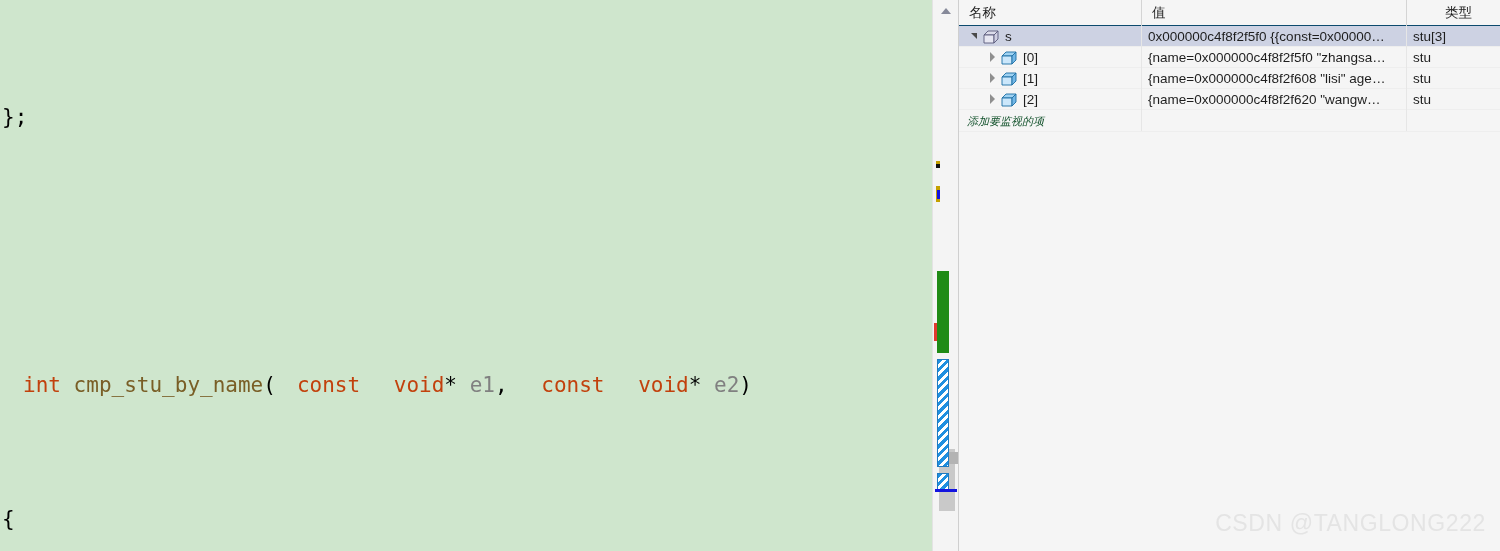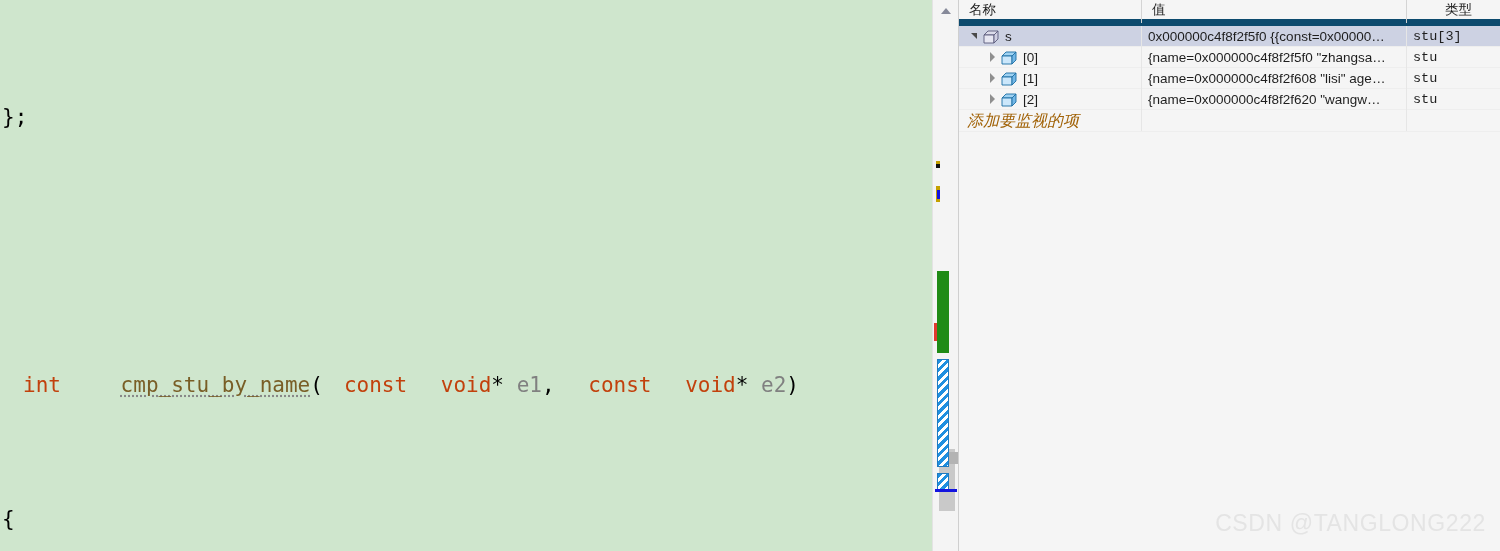--- a/index.html
+++ b/index.html
@@ -42,25 +42,23 @@
     height: 33.5px;
     padding-left: 2px;
   }
 
   
   .kw   { color: #c2410c; margin-left: 21px; }            
   .fn   { color: #795e26; }
   .pln  { color: #000000; }
   .par  { color: #808080; text-align: center; }            
   .squig {
-    text-decoration: underline;
     text-decoration-style: dotted;
     text-decoration-color: #888;
     text-underline-offset: 4px;
-    margin-left: 47px;
   }
 
   
   .vscroll {
     position: absolute;
     right: 0; top: 0;
     width: 26px; height: 551px;
     background: #f4f4f4;
     border-left: 1px solid #e3e3e3;
   }
@@ -115,21 +113,21 @@
     width: 542px; height: 551px;
     background: #f5f5f5;
     border-left: 1px solid #cfcfcf;
     font-size: 13.5px;
     color: #1e1e1e;
   }
   .watch-header {
     display: flex;
     height: 26px;
     background: #f5f5f5;
-    border-bottom: 7px solid #0c4a6e;
+    border-bottom: 1px solid #0c4a6e;
     align-items: center;
   }
   .wh-cell {
     height: 26px;
     line-height: 26px;
     padding-left: 10px;
     font-size: 13.5px;
     color: #1e1e1e;
     border-right: 1px solid #d4d4d4;
     overflow: hidden;
@@ -150,21 +148,21 @@
     height: 21px;
     line-height: 21px;
     font-size: 13.5px;
     overflow: hidden;
     white-space: nowrap;
     border-right: 1px solid #e6e6e6;
     padding-left: 6px;
   }
   .wr-name { width: 183px; display: flex; align-items: center; padding-left: 0; }
   .wr-val  { width: 265px; }
-  .wr-type { width: 93px; border-right: none; font-family: Liberation Mono, monospace; }
+  .wr-type { width: 93px; border-right: none; }
 
   .tw-indent { display: inline-block; }
   .tw-twisty {
     width: 16px; height: 21px;
     position: relative;
     flex: 0 0 16px;
   }
   .tw-twisty.expanded::before {
     content: "";
     position: absolute;
@@ -188,22 +186,22 @@
   .watch-addrow {
     display: flex;
     height: 22px;
     border-bottom: 1px solid #eeeeee;
   }
   .wa-name {
     width: 183px;
     line-height: 22px;
     padding-left: 8px;
     font-style: italic;
-    color: #a16207;
-    font-size: 16px;
+    color: #14532d;
+    font-size: 11px;
     border-right: 1px solid #e6e6e6;
   }
   .wa-val  { width: 265px; border-right: 1px solid #e6e6e6; }
   .wa-type { width: 93px; }
 
   .watermark {
     position: absolute;
     right: 14px; bottom: 14px;
     font-size: 23px;
     color: #e4e4e4;

